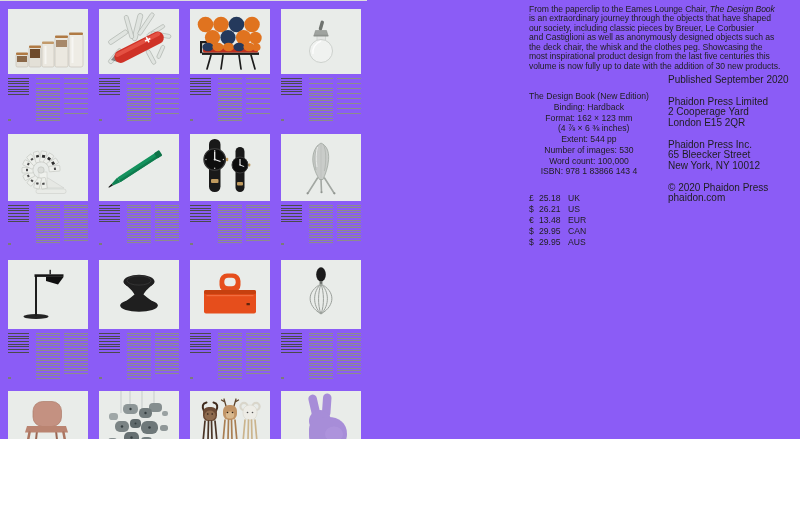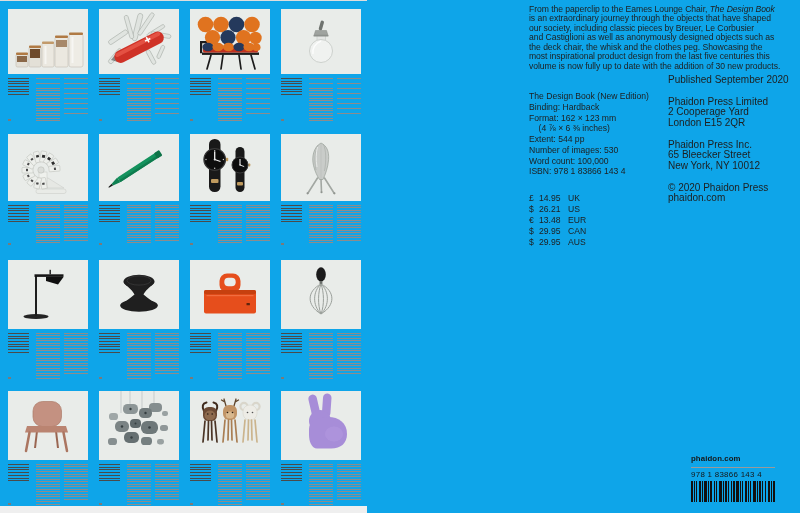--- a/index.html
+++ b/index.html
@@ -1,36 +1,36 @@
 <!DOCTYPE html>
 <html><head>
 <meta charset="utf-8">
 <style>
   html,body{margin:0;padding:0;background:#fff;}
-  #canvas{position:relative;width:800px;height:513px;background:#0ea5e9;overflow:hidden;
+  #canvas{position:relative;width:800px;height:439px;background:#8b5cf6;overflow:hidden;
           font-family:"Liberation Sans","DejaVu Sans",sans-serif;color:#1e1e1e;}
   
   .edge-top{position:absolute;left:0;top:0;width:367px;height:1.2px;background:#dedede;}
   .edge-bottom{position:absolute;left:0;top:506px;width:367px;height:7px;background:#efefef;}
   .cell{position:absolute;width:80px;}
   .photo{position:relative;background:#e9ece9;}
   .r1 .photo{height:65px}.r2 .photo{height:67px}.r3 .photo{height:69px}.r4 .photo{height:69px}
   .photo svg{display:block;width:100%;height:100%;}
   .caption{position:relative;margin-top:3.5px;display:flex;gap:3.5px;}
   .r1 .caption{height:43px}.r2 .caption{height:40px}.r3 .caption{height:46px}.r4 .caption{height:41px}
   .cap-col{flex:1;background:repeating-linear-gradient(to bottom,#8c8c8c 0,#8c8c8c 0.9px,transparent 0.9px,transparent 2.5px);}
   .cap-col.short{height:91%;}
   .cap-col.lead{background:none;position:relative;}
   .cap-col.lead::before{content:"";position:absolute;top:0;left:0;right:12%;height:46%;
       background:repeating-linear-gradient(to bottom,#4a4a4a 0,#4a4a4a 1px,transparent 1px,transparent 2.7px);}
   .caption::after{content:"";position:absolute;left:0;bottom:0;width:3px;height:1.3px;background:#7a7a7a;}
   
   .blurb{position:absolute;left:529px;top:4.5px;width:300px;font-size:8.6px;line-height:9.6px;
          letter-spacing:-0.05px;white-space:pre-line;margin:0;}
-  .specs{position:absolute;left:529px;top:91px;font-size:8.6px;line-height:10.75px;white-space:pre-line;}
+  .specs{position:absolute;left:529px;top:91px;font-size:8.6px;line-height:10.75px;white-space:pre-line;text-align:center;}
   .prices{position:absolute;left:529px;top:192.5px;font-size:8.6px;}
   .price-row{display:flex;line-height:11px;height:11px;}
   .cur{width:10px;}.amt{width:29px;}
   .publisher{position:absolute;left:668px;top:75px;font-size:10px;line-height:10.75px;white-space:pre-line;}
   .barcode-block{position:absolute;left:691px;top:454px;width:84px;color:#161616;}
   .bc-site{font-size:7.8px;font-weight:700;letter-spacing:0.1px;}
   .bc-rule{height:1px;background:#9a9a9a;margin:3.5px 0 2.5px;}
   .bc-isbn{font-size:7.9px;font-weight:400;letter-spacing:0.3px;margin-bottom:2px;}
   .bc-bars{display:block;width:84px;height:21px;}
 </style>
@@ -529,21 +529,21 @@
 &nbsp;&nbsp;&nbsp;&nbsp;(4 ⅞ × 6 ⅜ inches)
 Extent: 544 pp
 Number of images: 530
 Word count: 100,000
 ISBN: 978 1 83866 143 4</div>
 
   <div class="prices">
 
       <div class="price-row">
         <span class="cur">£</span>
-        <span class="amt">14.95</span>
+        <span class="amt">25.18</span>
         <span class="reg">UK</span>
       </div>
 
       <div class="price-row">
         <span class="cur">$</span>
         <span class="amt">26.21</span>
         <span class="reg">US</span>
       </div>
 
       <div class="price-row">

